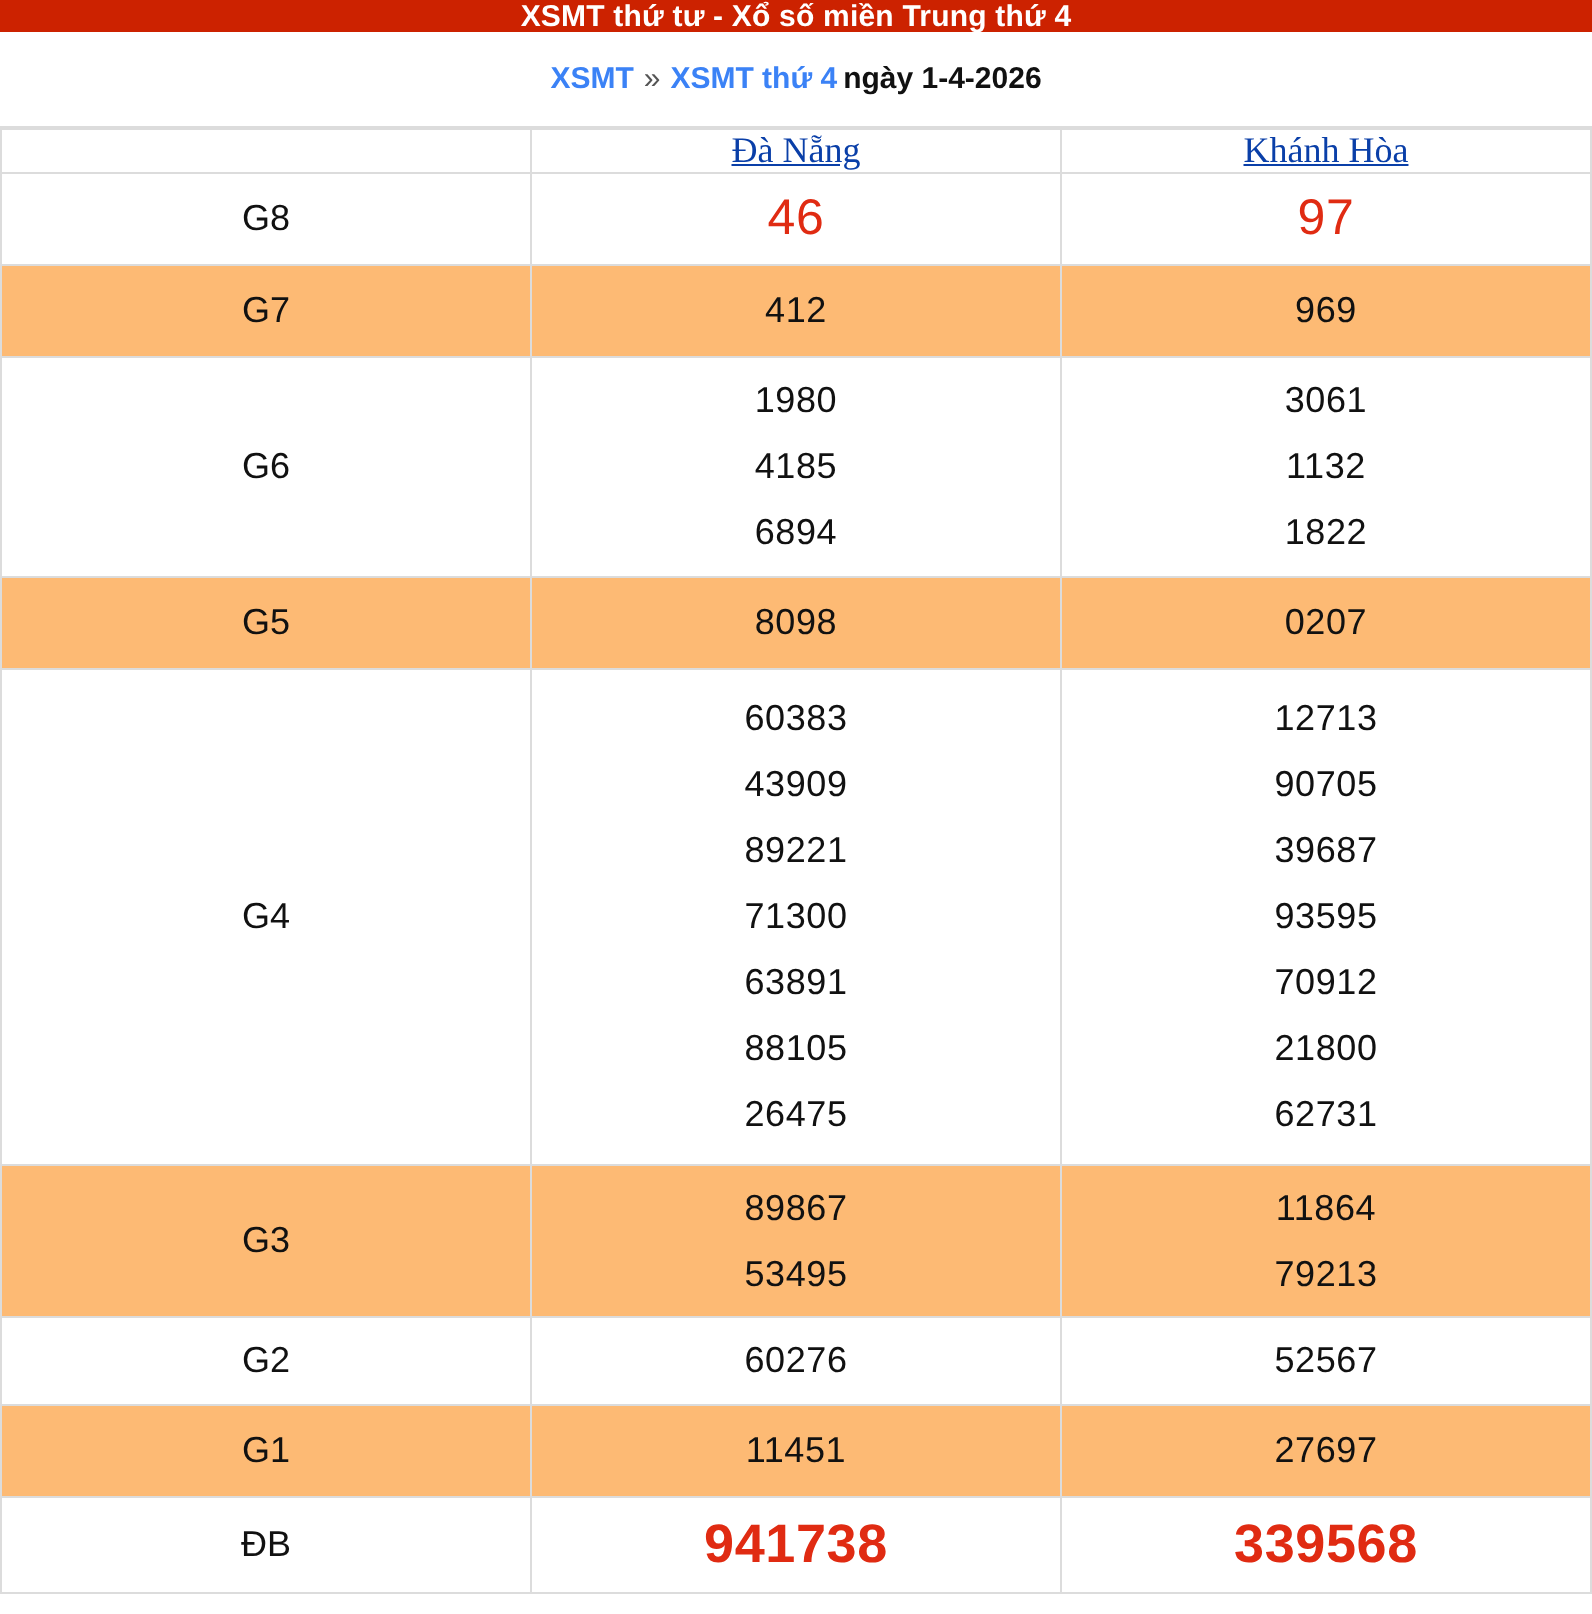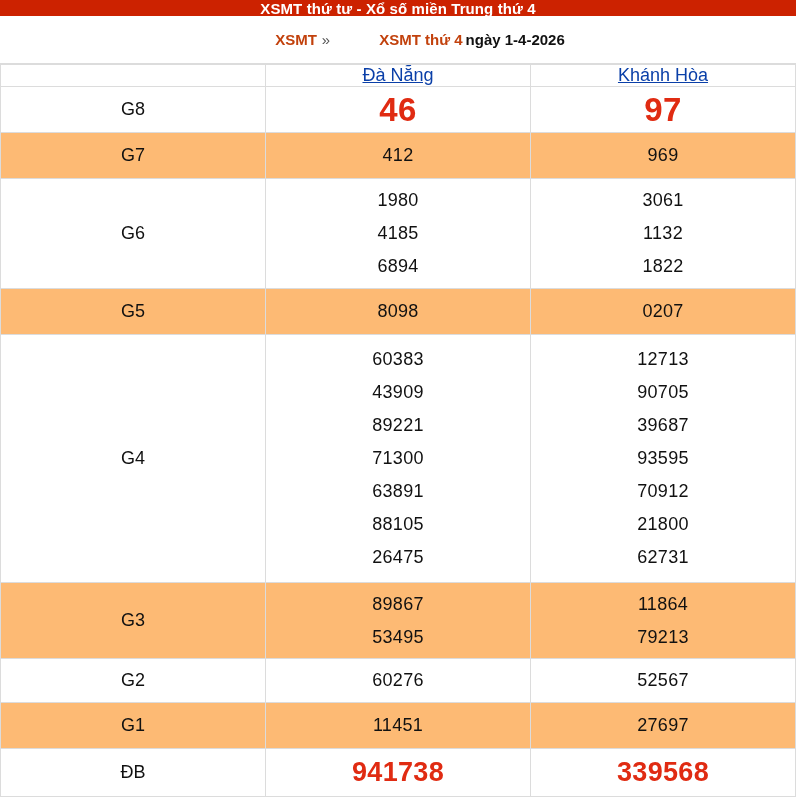--- a/index.html
+++ b/index.html
@@ -30,24 +30,23 @@
   .breadcrumb {
     height: 48px;
     border-bottom: 1px solid #dcdcdc;
     display: flex;
     align-items: center;
     justify-content: center;
     font-size: 15px;
     color: #222;
   }
   .breadcrumb a {
-    color: #c2410c;
+    color: #3b82f6;
     text-decoration: none;
     font-weight: bold;
-    margin-left: 44px;
   }
   .breadcrumb .sep {
     color: #555;
     margin: 0 5px;
     font-weight: normal;
   }
   .breadcrumb .tail {
     color: #111;
     font-weight: bold;
     margin-left: 3px;
@@ -62,41 +61,42 @@
     text-align: center;
     vertical-align: middle;
     font-size: 18px;
     color: #111;
     padding: 0;
   }
   th.prov {
     height: 18px;
     font-weight: normal;
     font-size: 15px;
+    font-family: Liberation Serif, serif;
   }
   th.prov span {
     color: #0a3fa8;
     text-decoration: underline;
     cursor: pointer;
   }
   td.lbl {
     width: 76px;
     font-size: 15px;
     color: #111;
     font-weight: normal;
   }
   td.nums {
     width: 360px;
     line-height: 33px;
     font-size: 19px;
     letter-spacing: 0.3px;
   }
   tr.shade td { background: #fdba74; }
   tr.plain td { background: #ffffff; }
-  .big { color: #e02b12; font-weight: bold; font-size: 33px; }
+  .big { color: #e02b12; font-weight: normal; font-size: 25px; }
   .db  { color: #e02b12; font-weight: bold; font-size: 27px; }
   td.h-g8 { height: 46px; }
   td.h-g7 { height: 46px; }
   td.h-g6 { height: 110px; }
   td.h-g5 { height: 46px; }
   td.h-g4 { height: 248px; }
   td.h-g3 { height: 76px; }
   td.h-g2 { height: 44px; }
   td.h-g1 { height: 46px; }
   td.h-db { height: 48px; }

